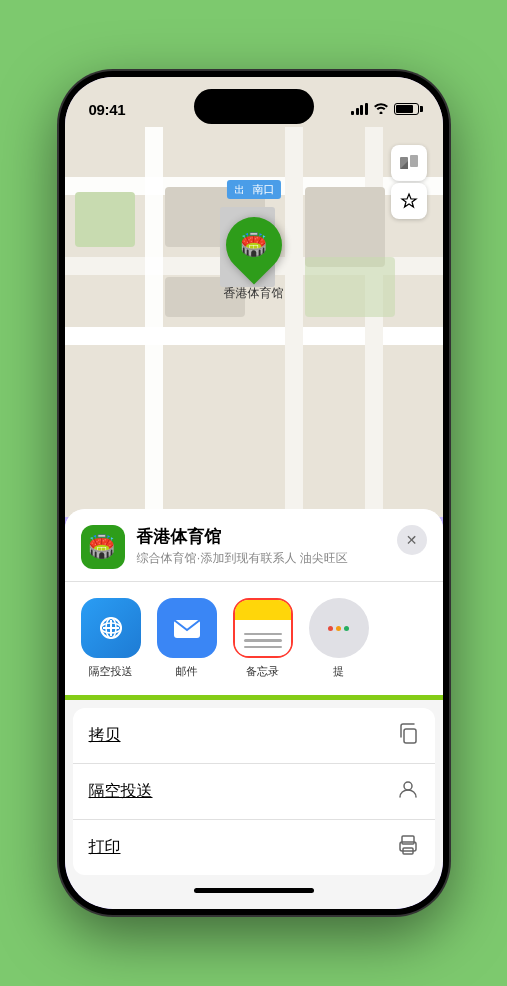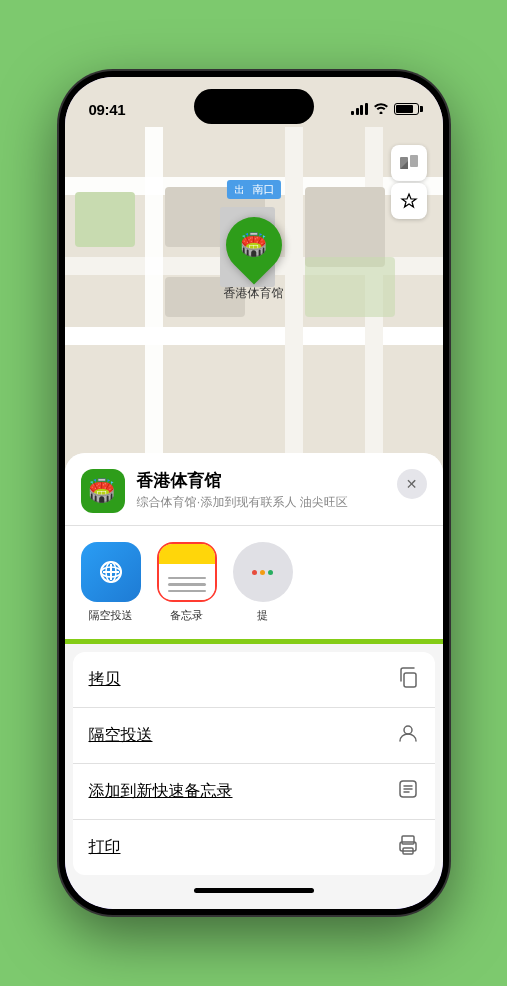--- a/index.html
+++ b/index.html
@@ -466,20 +466,29 @@
               <line x1="16" y1="8" x2="16" y2="24" stroke="white" stroke-width="2"></line>
               <line x1="8" y1="16" x2="24" y2="16" stroke="white" stroke-width="2"></line>
               <ellipse cx="16" cy="16" rx="5" ry="10" stroke="white" stroke-width="1.5" fill="none"></ellipse>
               <ellipse cx="16" cy="16" rx="10" ry="5" stroke="white" stroke-width="1.5" fill="none"></ellipse>
             </svg>
           </div>
           <span class="share-label">隔空投送</span>
         </div>
 
 
+        <div class="share-item">
+          <div class="share-icon mail">
+            <svg width="32" height="32" viewBox="0 0 32 32" fill="none">
+              <rect x="3" y="8" width="26" height="18" rx="3" fill="white"></rect>
+              <polyline points="3,8 16,18 29,8" stroke="#3a86f5" stroke-width="2" fill="none"></polyline>
+            </svg>
+          </div>
+          <span class="share-label">邮件</span>
+        </div>
 
         <div class="share-item">
           <div class="share-icon notes">
             <div class="notes-inner">
               <div class="notes-line"></div>
               <div class="notes-line"></div>
               <div class="notes-line"></div>
             </div>
           </div>
           <span class="share-label">备忘录</span>
@@ -513,31 +522,20 @@
           <span class="action-text">隔空投送</span>
           <span class="action-icon-right">
             <svg width="22" height="22" viewBox="0 0 22 22" fill="none">
               <circle cx="11" cy="8" r="4" stroke="#666" stroke-width="1.5"></circle>
               <path d="M3 19c0-4 3.5-7 8-7s8 3 8 7" stroke="#666" stroke-width="1.5" stroke-linecap="round"></path>
             </svg>
           </span>
         </div>
 
 
-        <div class="action-item">
-          <span class="action-text">添加到新快速备忘录</span>
-          <span class="action-icon-right">
-            <svg width="22" height="22" viewBox="0 0 22 22" fill="none">
-              <rect x="3" y="3" width="16" height="16" rx="3" stroke="#666" stroke-width="1.5"></rect>
-              <line x1="7" y1="8" x2="15" y2="8" stroke="#666" stroke-width="1.5" stroke-linecap="round"></line>
-              <line x1="7" y1="11" x2="15" y2="11" stroke="#666" stroke-width="1.5" stroke-linecap="round"></line>
-              <line x1="7" y1="14" x2="12" y2="14" stroke="#666" stroke-width="1.5" stroke-linecap="round"></line>
-            </svg>
-          </span>
-        </div>
 
         <div class="action-item" style="border-bottom:none;">
           <span class="action-text">打印</span>
           <span class="action-icon-right">
             <svg width="22" height="22" viewBox="0 0 22 22" fill="none">
               <rect x="5" y="2" width="12" height="8" rx="1" stroke="#666" stroke-width="1.5"></rect>
               <rect x="3" y="8" width="16" height="9" rx="2" stroke="#666" stroke-width="1.5"></rect>
               <rect x="6" y="14" width="10" height="6" rx="1" stroke="#666" stroke-width="1.5"></rect>
             </svg>
           </span>

